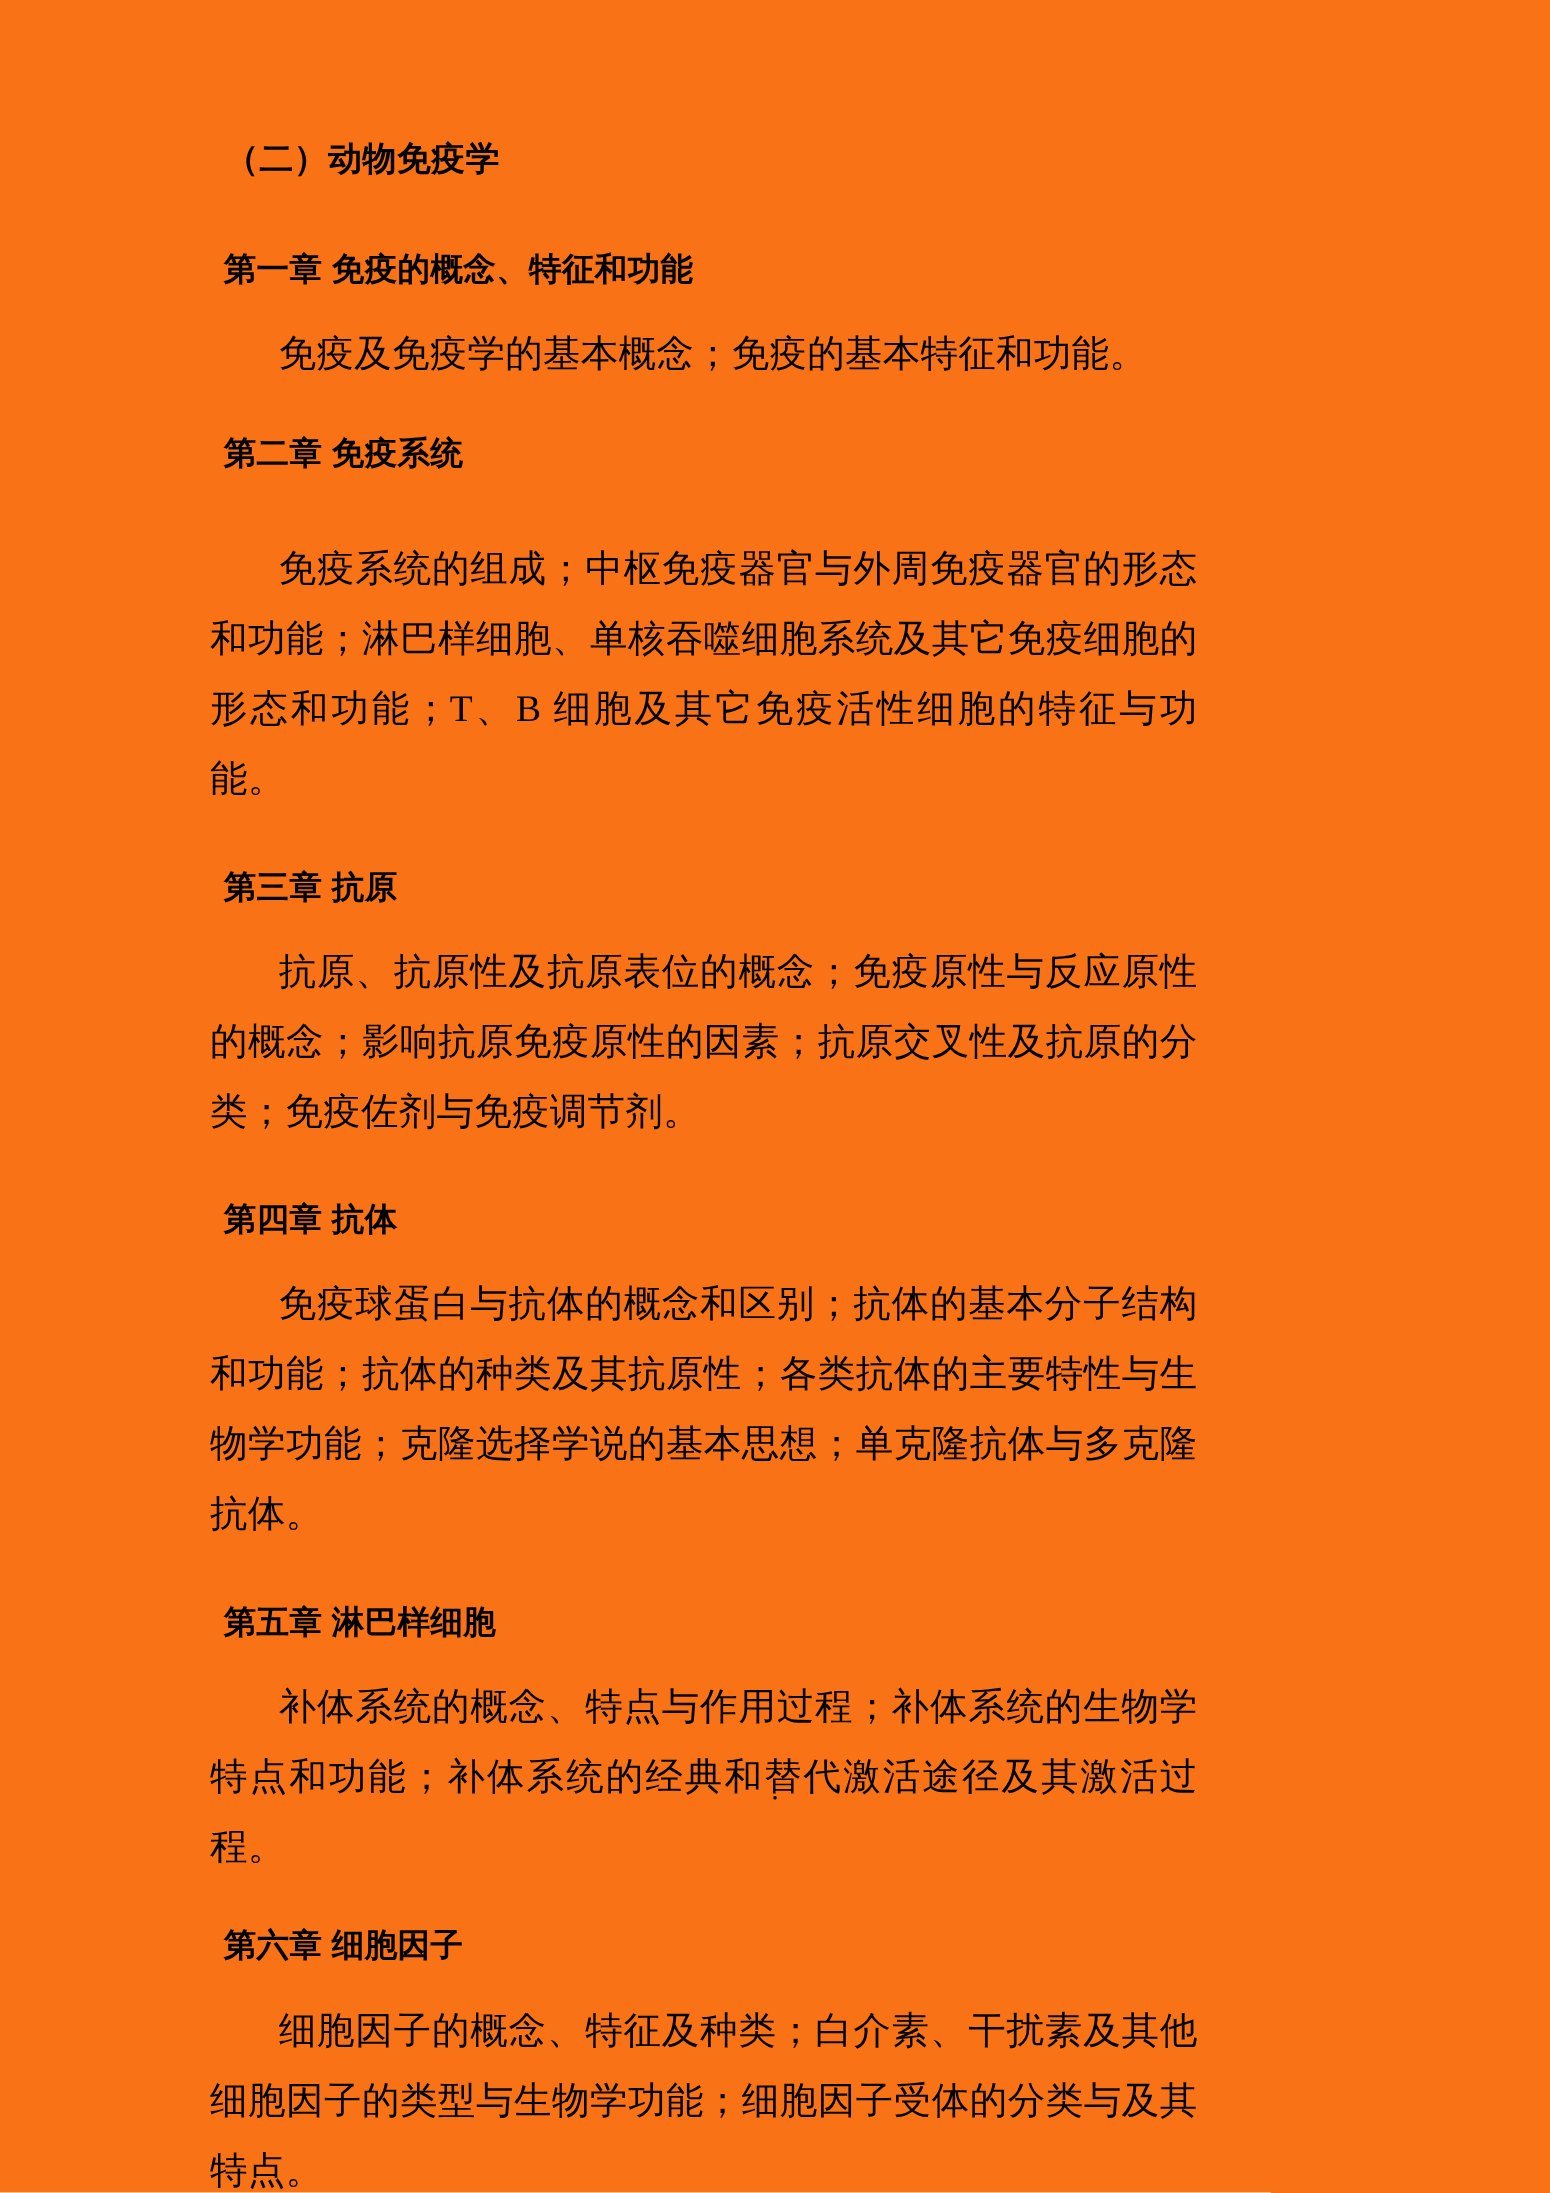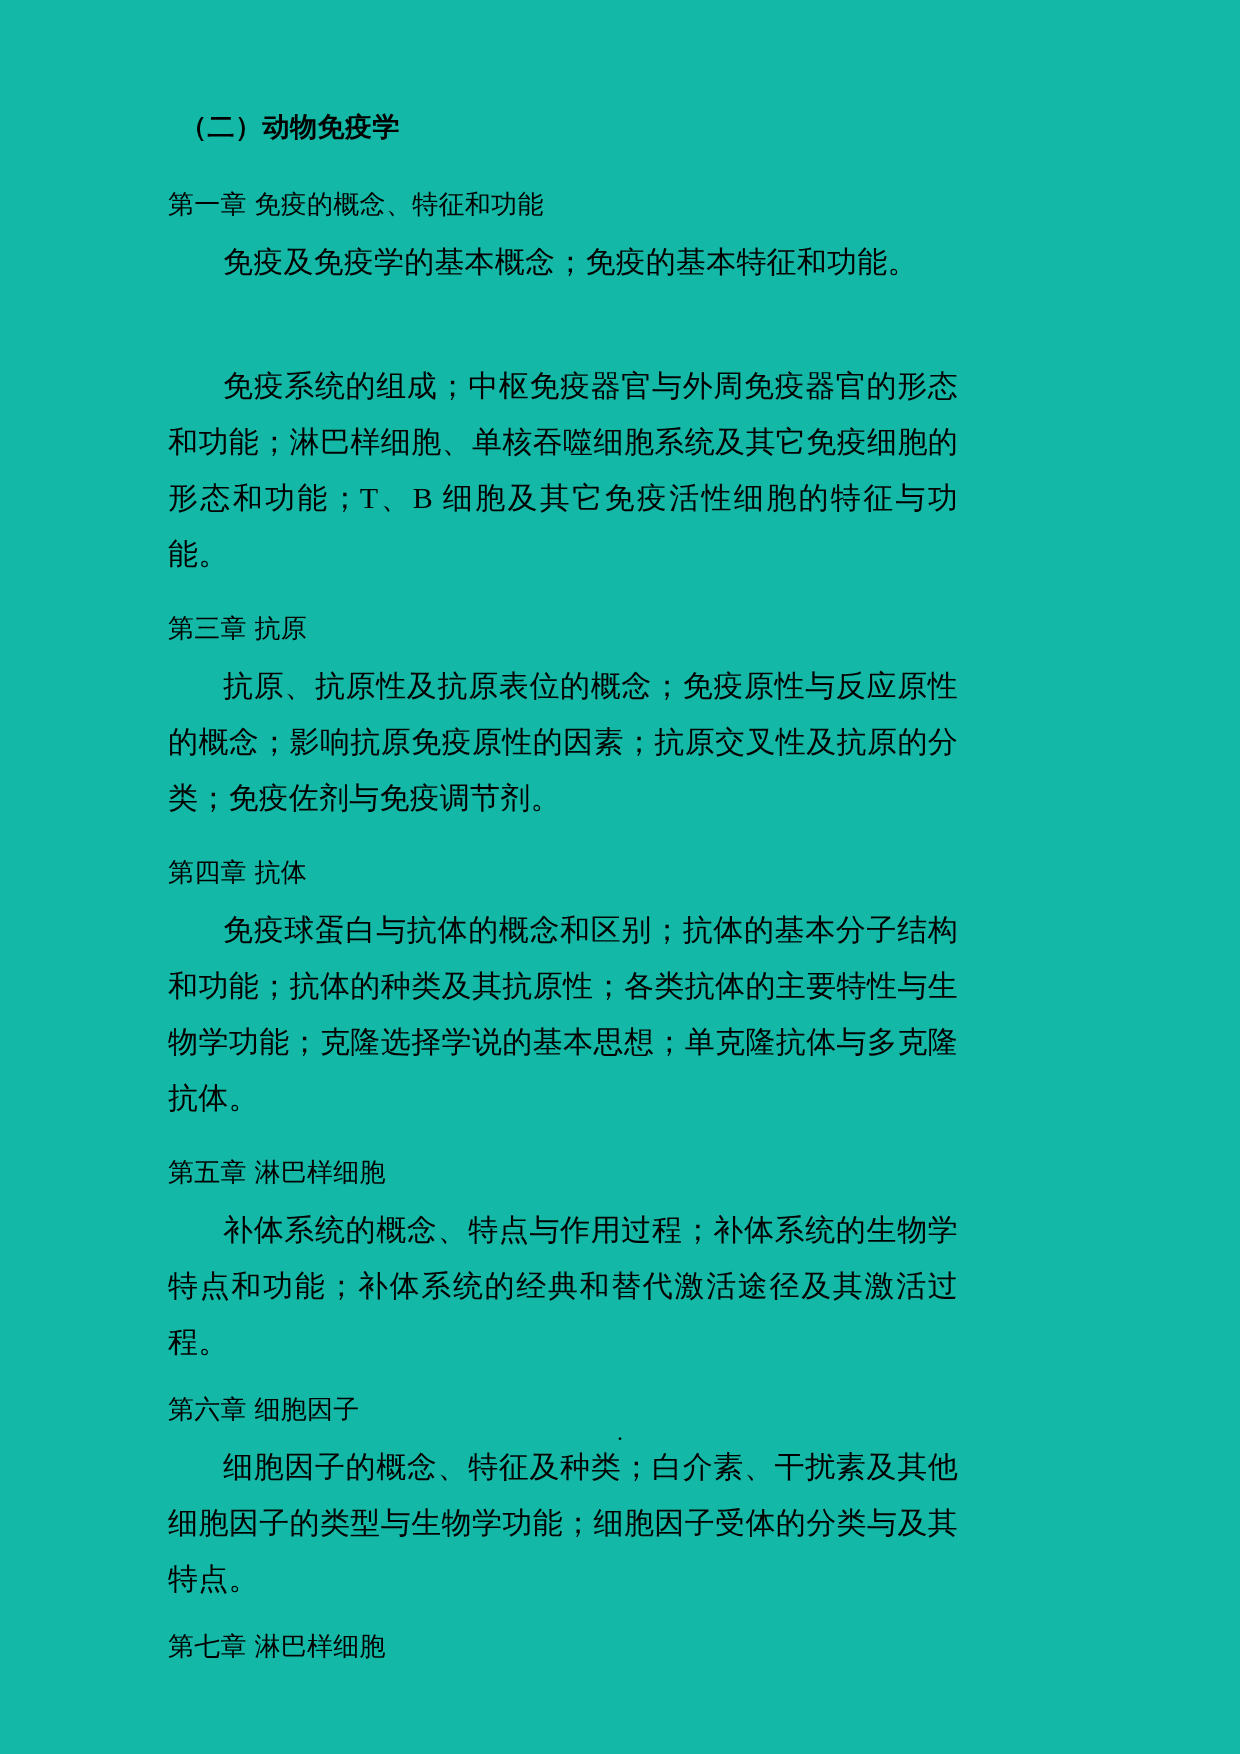--- a/index.html
+++ b/index.html
@@ -4,21 +4,21 @@
 <style>
   html, body {
     margin: 0;
     padding: 0;
     background: #ffffff;
   }
   .page {
     position: relative;
     width: 1240px;
     height: 1754px;
-    background: #14b8a6;
+    background: #f97316;
     box-sizing: border-box;
     overflow: hidden;
   }
   .content {
     position: absolute;
     left: 168px;
     top: 96px;
     width: 790px;
   }
   
@@ -29,26 +29,26 @@
     line-height: 1.0;
     color: #000000;
     letter-spacing: 0.5px;
     margin: 0 0 0 12px;
     padding: 18px 0 0 0;
     white-space: pre;
   }
   
   .chapter-heading {
     font-family: "Liberation Sans", "DejaVu Sans", sans-serif;
-    font-weight: normal;
+    font-weight: bold;
     font-size: 26px;
     line-height: 1.0;
     color: #000000;
     letter-spacing: 0.3px;
-    margin: 0;
+    margin: 11px;
     white-space: pre;
   }
   
   .body-par {
     font-family: "Liberation Serif", "DejaVu Serif", serif;
     font-size: 30px;
     line-height: 56px;
     color: #000000;
     margin: 0;
     text-indent: 55px;
@@ -86,20 +86,21 @@
     <h1 class="section-title">（二）动物免疫学</h1>
 
     <div class="gap-title-to-ch1"></div>
 
     <h2 class="chapter-heading">第一章 免疫的概念、特征和功能</h2>
     <div class="gap-heading-to-body"></div>
     <p class="body-par">免疫及免疫学的基本概念；免疫的基本特征和功能。</p>
 
     <div class="gap-body-to-heading-sm"></div>
 
+    <h2 class="chapter-heading">第二章 免疫系统</h2>
     <div class="gap-heading-to-body-wide"></div>
     <p class="body-par">免疫系统的组成；中枢免疫器官与外周免疫器官的形态和功能；淋巴样细胞、单核吞噬细胞系统及其它免疫细胞的形态和功能；T、B 细胞及其它免疫活性细胞的特征与功能。</p>
 
     <div class="gap-body-to-heading"></div>
 
     <h2 class="chapter-heading">第三章 抗原</h2>
     <div class="gap-heading-to-body"></div>
     <p class="body-par">抗原、抗原性及抗原表位的概念；免疫原性与反应原性的概念；影响抗原免疫原性的因素；抗原交叉性及抗原的分类；免疫佐剂与免疫调节剂。</p>
 
     <div class="gap-body-to-heading"></div>

